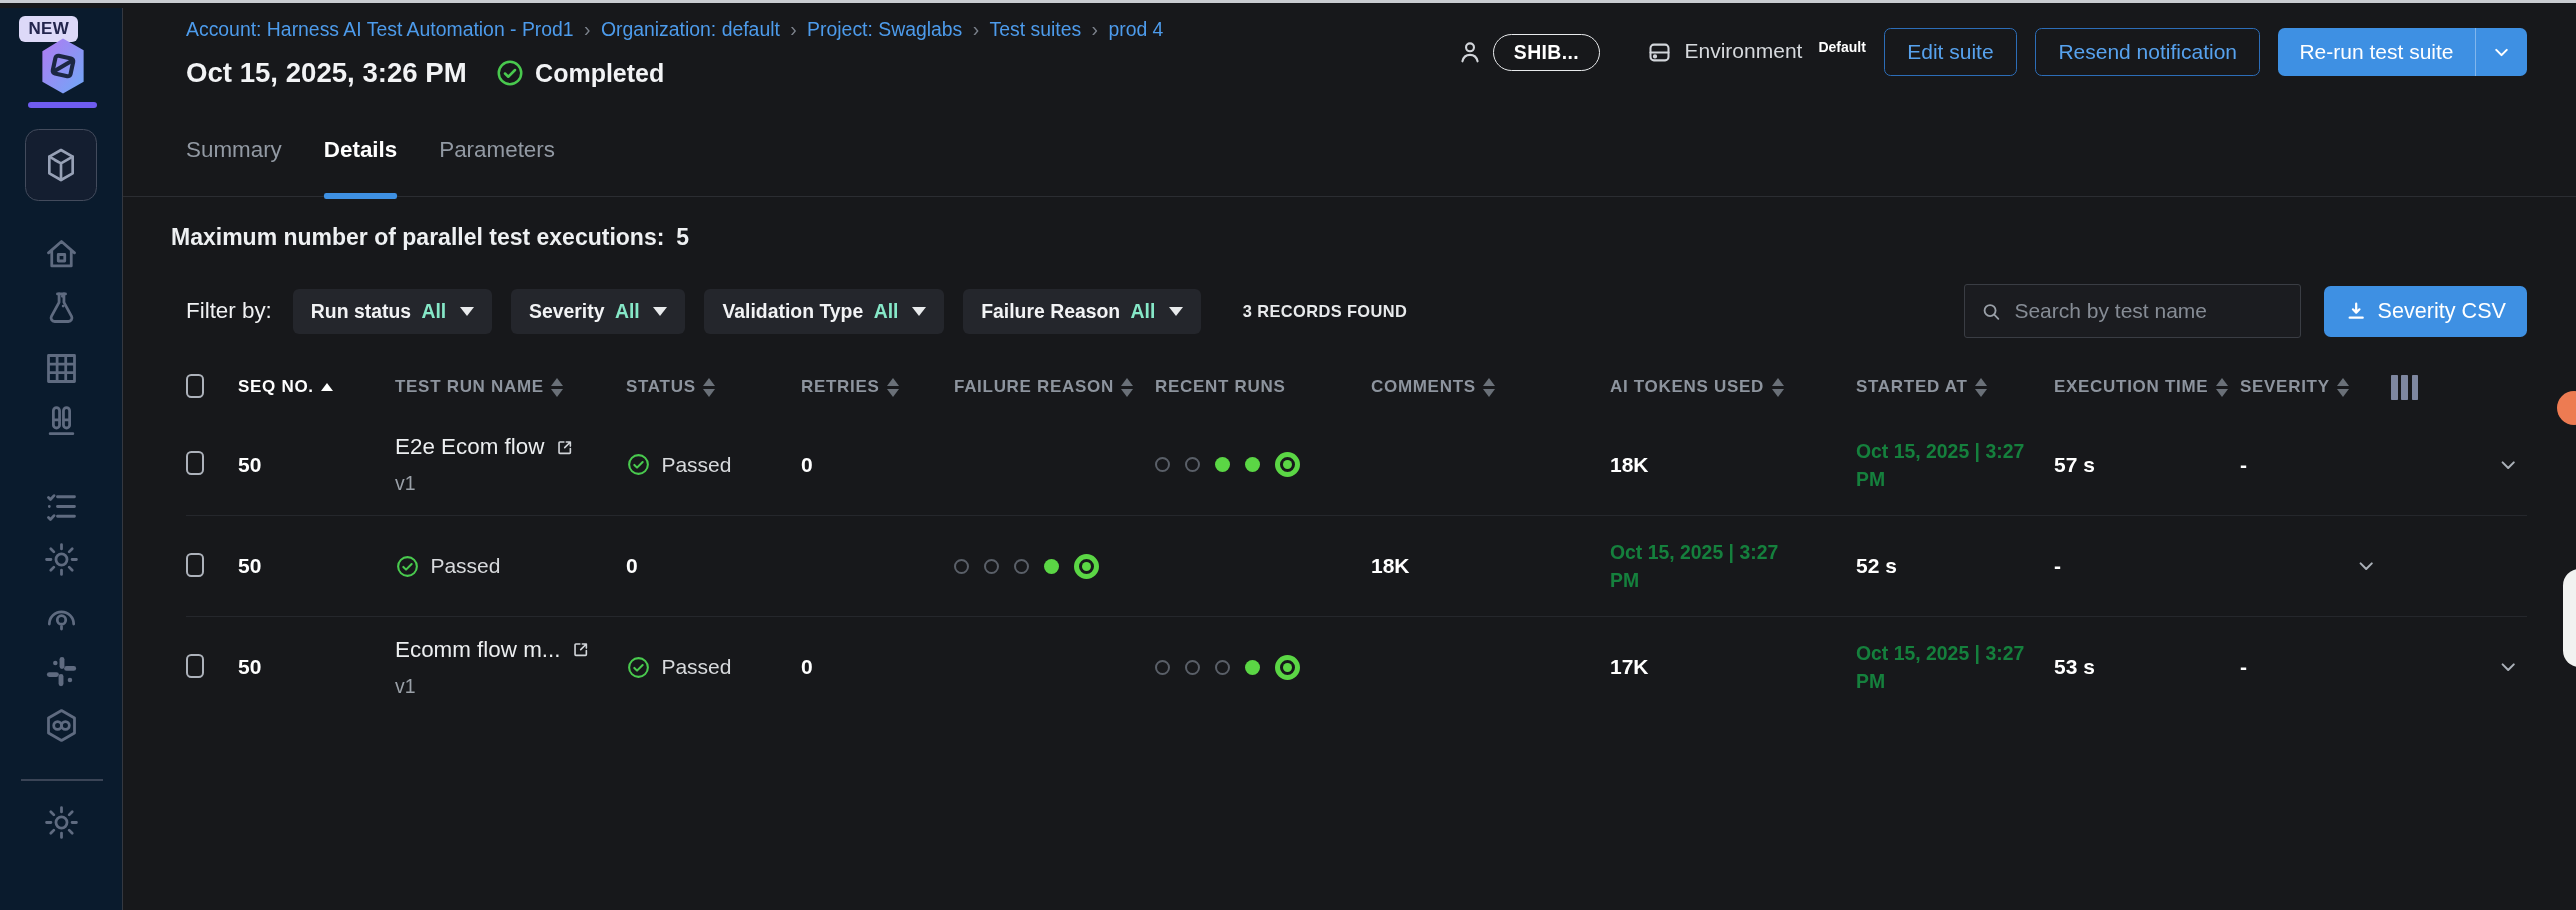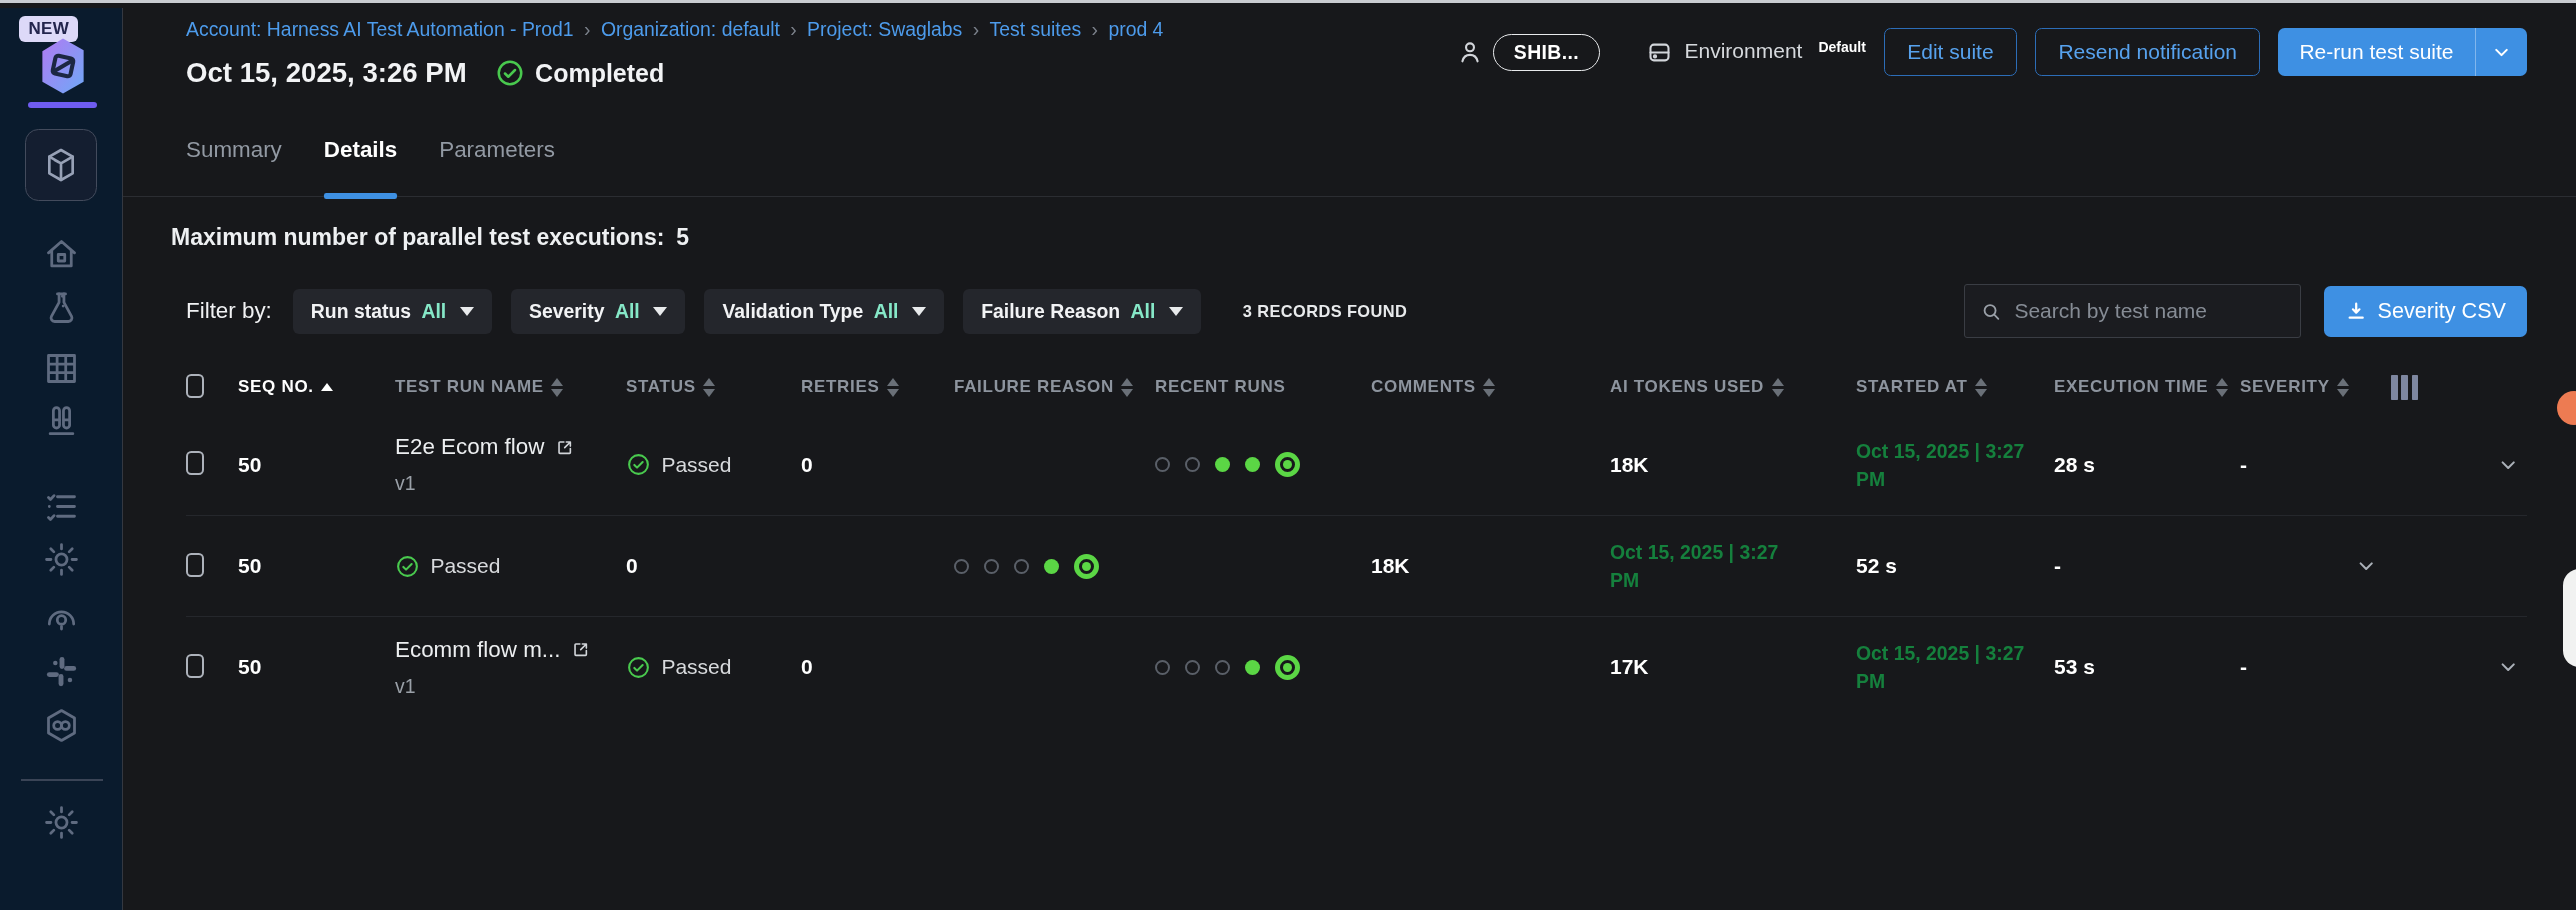--- a/index.html
+++ b/index.html
@@ -418,21 +418,21 @@
           <div class="dots">
             <span class="dot none"></span>
             <span class="dot none"></span>
             <span class="dot pass"></span>
             <span class="dot pass"></span>
             <span class="dot current"></span>
           </div>
           <div></div>
           <div class="cell-bold">18K</div>
           <div class="cell-started">Oct 15, 2025 | 3:27 PM</div>
-          <div class="cell-bold">28 s</div>
+          <div class="cell-bold">57 s</div>
           <div class="cell-bold">-</div>
           <div class="cell-actions">
             <svg class="ic-chev" viewBox="0 0 24 24">
               <path d="M6 9l6 6 6-6"></path>
             </svg>
           </div>
         </div>
         <div class="t-row">
           <div><span class="cbox"></span></div>
           <div class="cell-seq">50</div>

